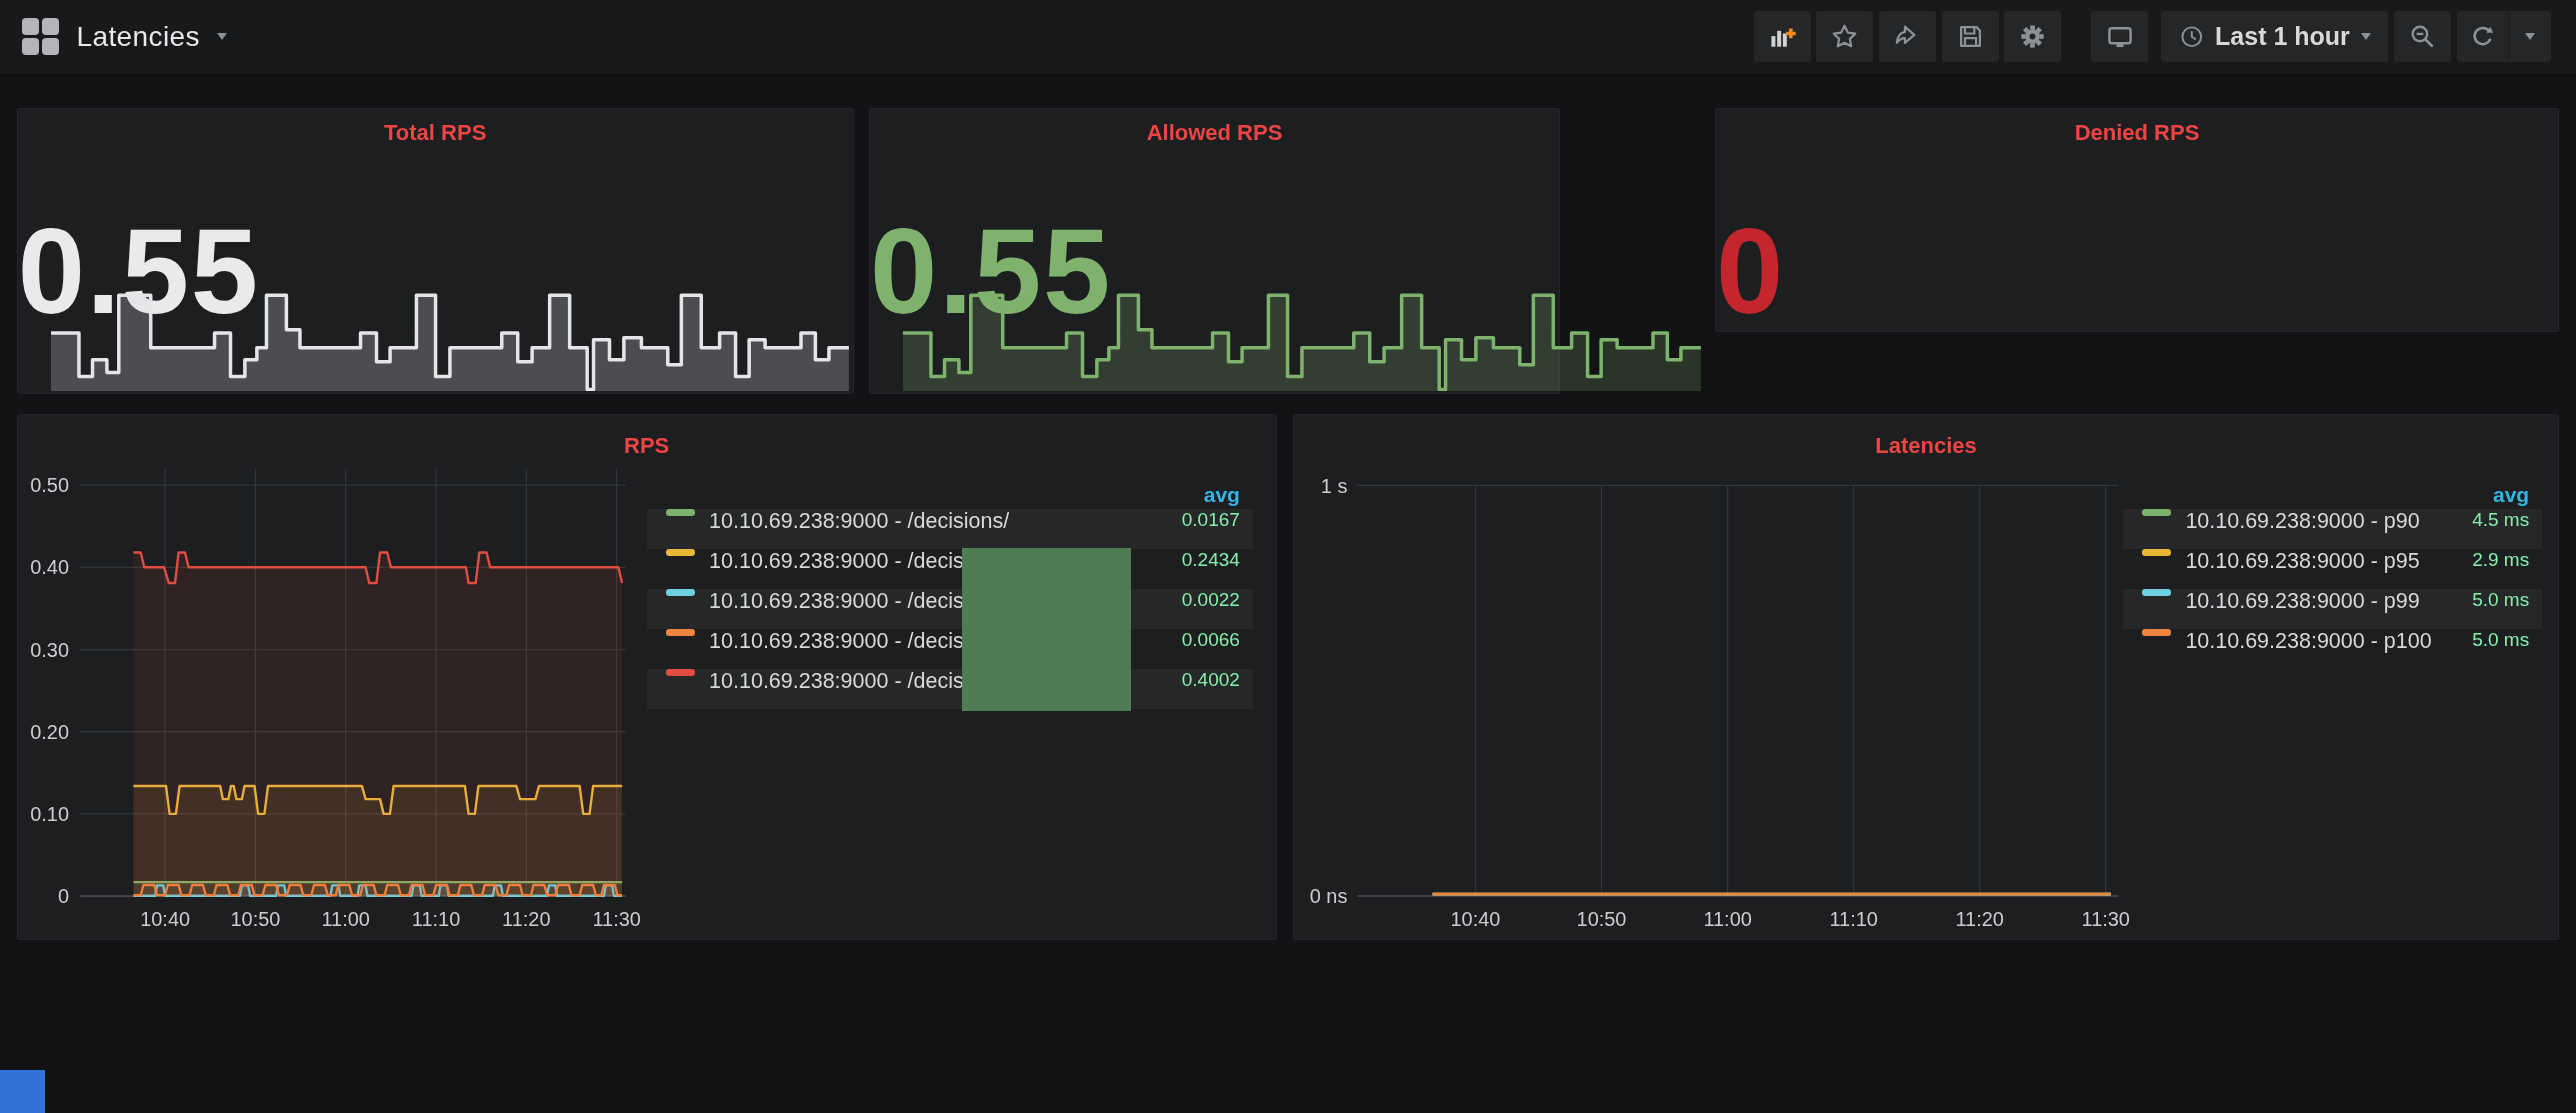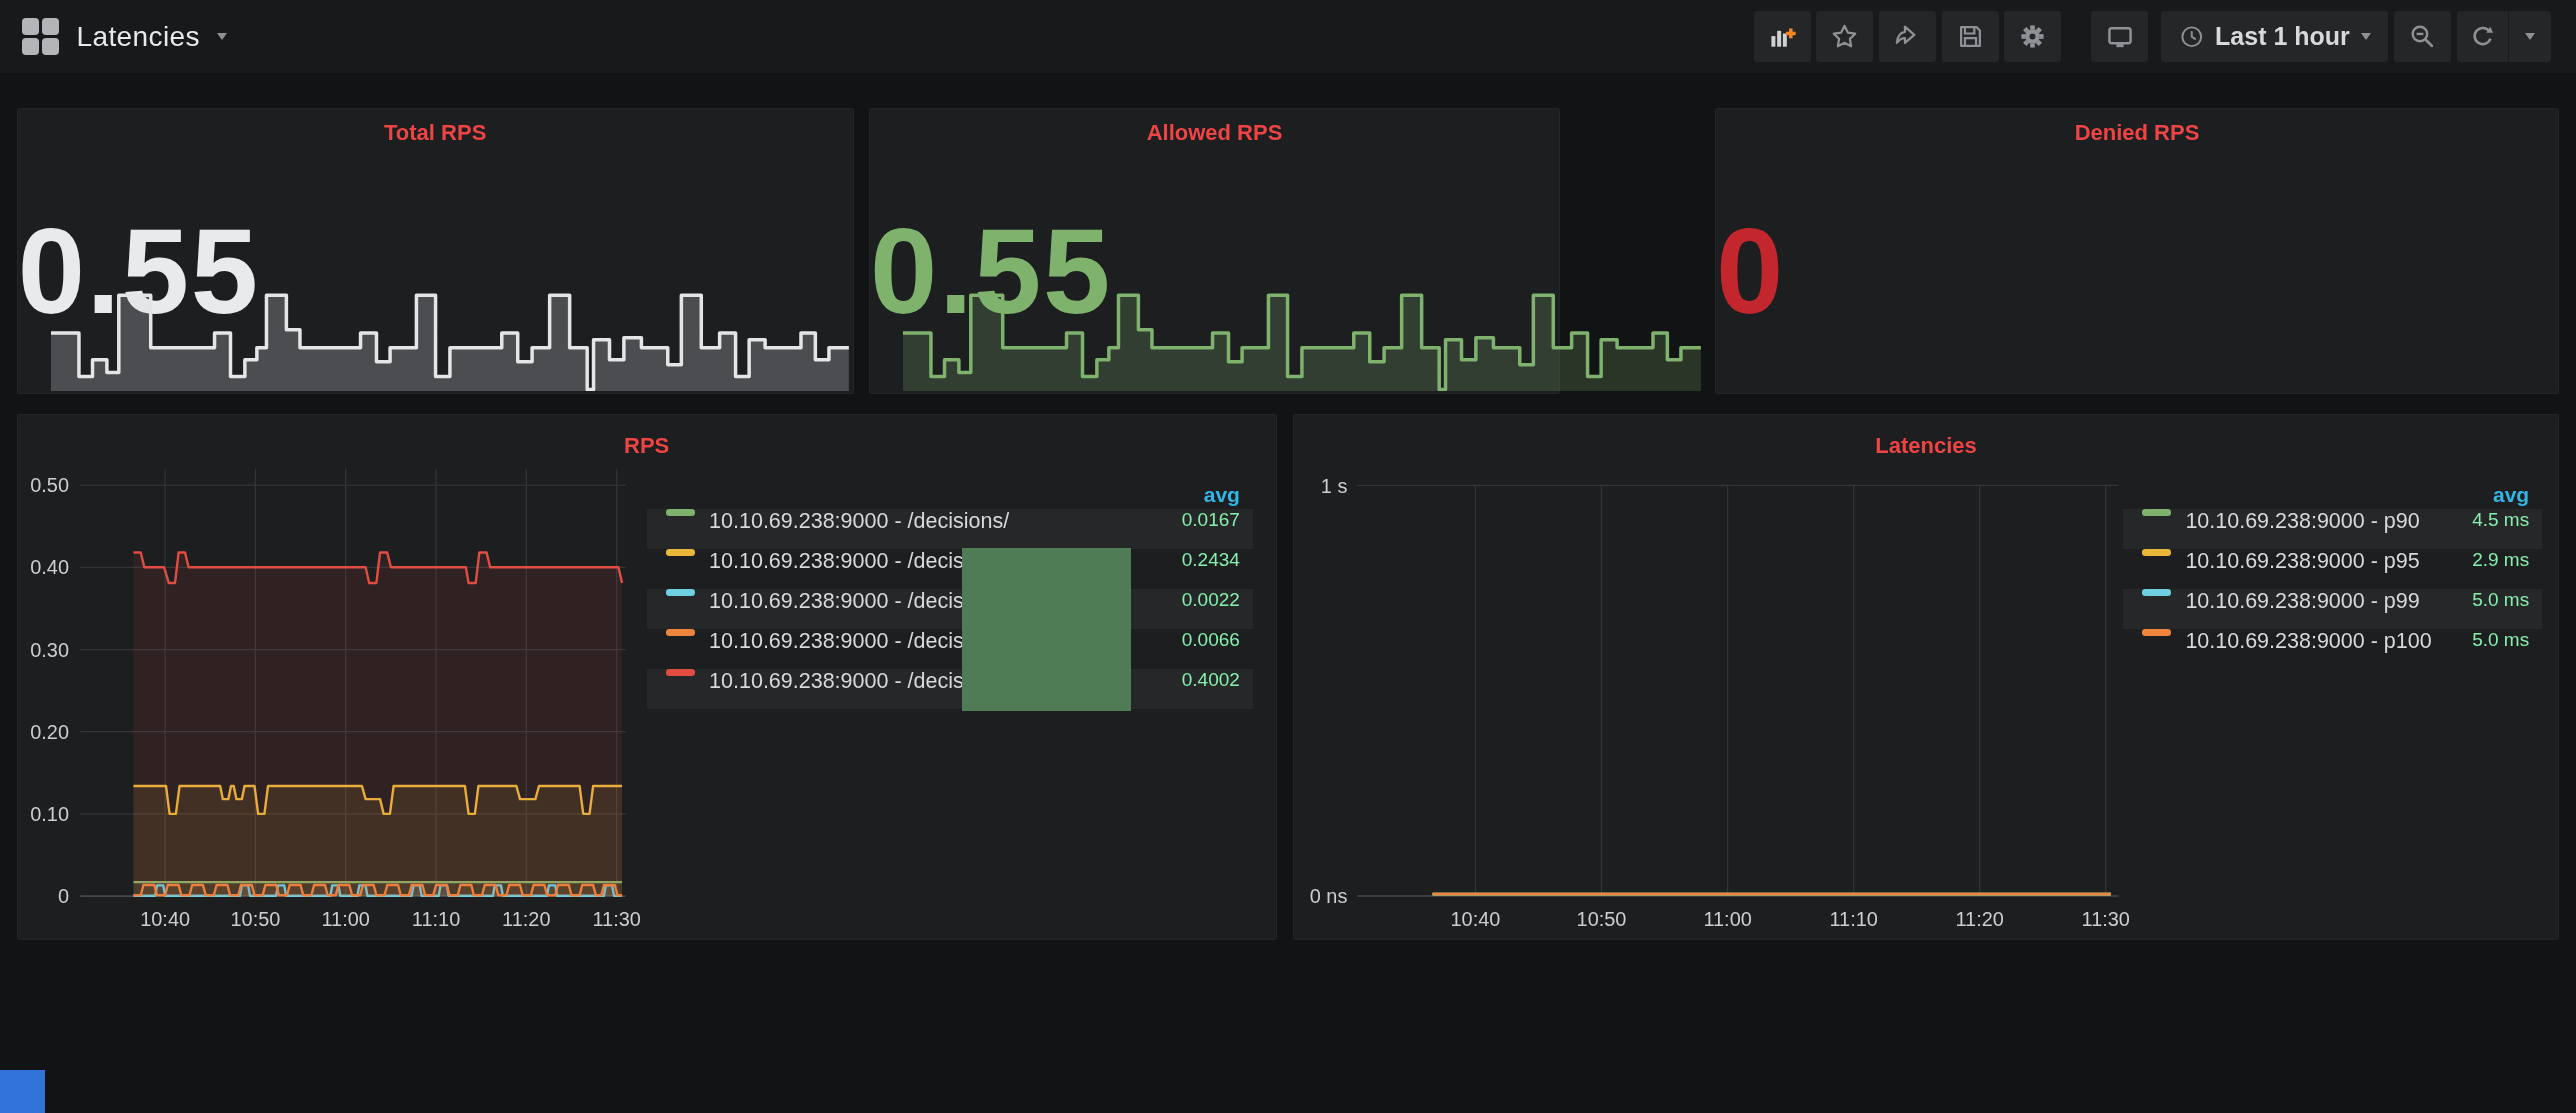--- a/index.html
+++ b/index.html
@@ -159,21 +159,21 @@
 
   <section class="panel" style="left:869px;top:108px;width:691px;height:286px">
     <h2 class="ptitle">Allowed RPS</h2>
     <div class="statval" style="color: rgb(126, 178, 109);">0.55</div>
     <svg id="spark-allowed" class="spark" viewBox="0 0 1005 131" preserveAspectRatio="none">
         <path d="M0.0 57.8 L35.2 57.8 L35.2 112.8 L52.3 112.8 L52.3 91.5 L70.4 91.5 L70.4 107.8 L85.4 107.8 L85.4 10.3 L125.6 10.3 L125.6 76.5 L206.0 76.5 L206.0 57.8 L226.1 57.8 L226.1 112.8 L244.2 112.8 L244.2 91.5 L259.3 91.5 L259.3 76.5 L271.4 76.5 L271.4 10.3 L296.5 10.3 L296.5 54.0 L313.6 54.0 L313.6 76.5 L389.9 76.5 L389.9 57.8 L410.0 57.8 L410.0 94.0 L427.1 94.0 L427.1 76.5 L460.3 76.5 L460.3 10.3 L484.4 10.3 L484.4 112.8 L502.5 112.8 L502.5 76.5 L567.8 76.5 L567.8 57.8 L587.9 57.8 L587.9 94.0 L606.0 94.0 L606.0 76.5 L628.1 76.5 L628.1 10.3 L653.3 10.3 L653.3 76.5 L675.4 76.5 L675.4 129.0 L683.4 129.0 L683.4 66.5 L703.5 66.5 L703.5 91.5 L721.6 91.5 L721.6 64.0 L743.7 64.0 L743.7 76.5 L776.9 76.5 L776.9 97.8 L794.0 97.8 L794.0 10.3 L819.1 10.3 L819.1 76.5 L842.2 76.5 L842.2 57.8 L862.3 57.8 L862.3 112.8 L879.4 112.8 L879.4 66.5 L899.5 66.5 L899.5 76.5 L944.7 76.5 L944.7 57.8 L962.8 57.8 L962.8 91.5 L979.9 91.5 L979.9 76.5 L1005.0 76.5 L1005.0 76.5 L1005 131 L0 131 Z" fill="rgba(126,178,109,0.22)" stroke="none"></path>
         <path d="M0.0 57.8 L35.2 57.8 L35.2 112.8 L52.3 112.8 L52.3 91.5 L70.4 91.5 L70.4 107.8 L85.4 107.8 L85.4 10.3 L125.6 10.3 L125.6 76.5 L206.0 76.5 L206.0 57.8 L226.1 57.8 L226.1 112.8 L244.2 112.8 L244.2 91.5 L259.3 91.5 L259.3 76.5 L271.4 76.5 L271.4 10.3 L296.5 10.3 L296.5 54.0 L313.6 54.0 L313.6 76.5 L389.9 76.5 L389.9 57.8 L410.0 57.8 L410.0 94.0 L427.1 94.0 L427.1 76.5 L460.3 76.5 L460.3 10.3 L484.4 10.3 L484.4 112.8 L502.5 112.8 L502.5 76.5 L567.8 76.5 L567.8 57.8 L587.9 57.8 L587.9 94.0 L606.0 94.0 L606.0 76.5 L628.1 76.5 L628.1 10.3 L653.3 10.3 L653.3 76.5 L675.4 76.5 L675.4 129.0 L683.4 129.0 L683.4 66.5 L703.5 66.5 L703.5 91.5 L721.6 91.5 L721.6 64.0 L743.7 64.0 L743.7 76.5 L776.9 76.5 L776.9 97.8 L794.0 97.8 L794.0 10.3 L819.1 10.3 L819.1 76.5 L842.2 76.5 L842.2 57.8 L862.3 57.8 L862.3 112.8 L879.4 112.8 L879.4 66.5 L899.5 66.5 L899.5 76.5 L944.7 76.5 L944.7 57.8 L962.8 57.8 L962.8 91.5 L979.9 91.5 L979.9 76.5 L1005.0 76.5 L1005.0 76.5" fill="none" stroke="#7eb26d" stroke-width="3.5" stroke-linejoin="round" vector-effect="non-scaling-stroke"></path>
       </svg>
   </section>
 
-  <section class="panel" style="left:1715px;top:108px;width:844px;height:286px">
+  <section class="panel" style="left:1715px;top:108px;width:844px;height:224px">
     <h2 class="ptitle">Denied RPS</h2>
     <div class="statval" style="color: rgb(196, 38, 46);">0</div>
   </section>
 
   <section class="panel" style="left:16.7px;top:414px;width:1260px;height:526px">
     <h2 class="ptitle" style="top:17.5px">RPS</h2>
     <svg id="rps-svg" class="chart-svg" width="1260" height="526" viewBox="0 0 1580 659">
         <line class="grid" x1="184.5" y1="67" x2="184.5" y2="603"></line>
         <text class="tick" x="184.5" y="641" text-anchor="middle">10:40</text>
         <line class="grid" x1="297.7" y1="67" x2="297.7" y2="603"></line>

